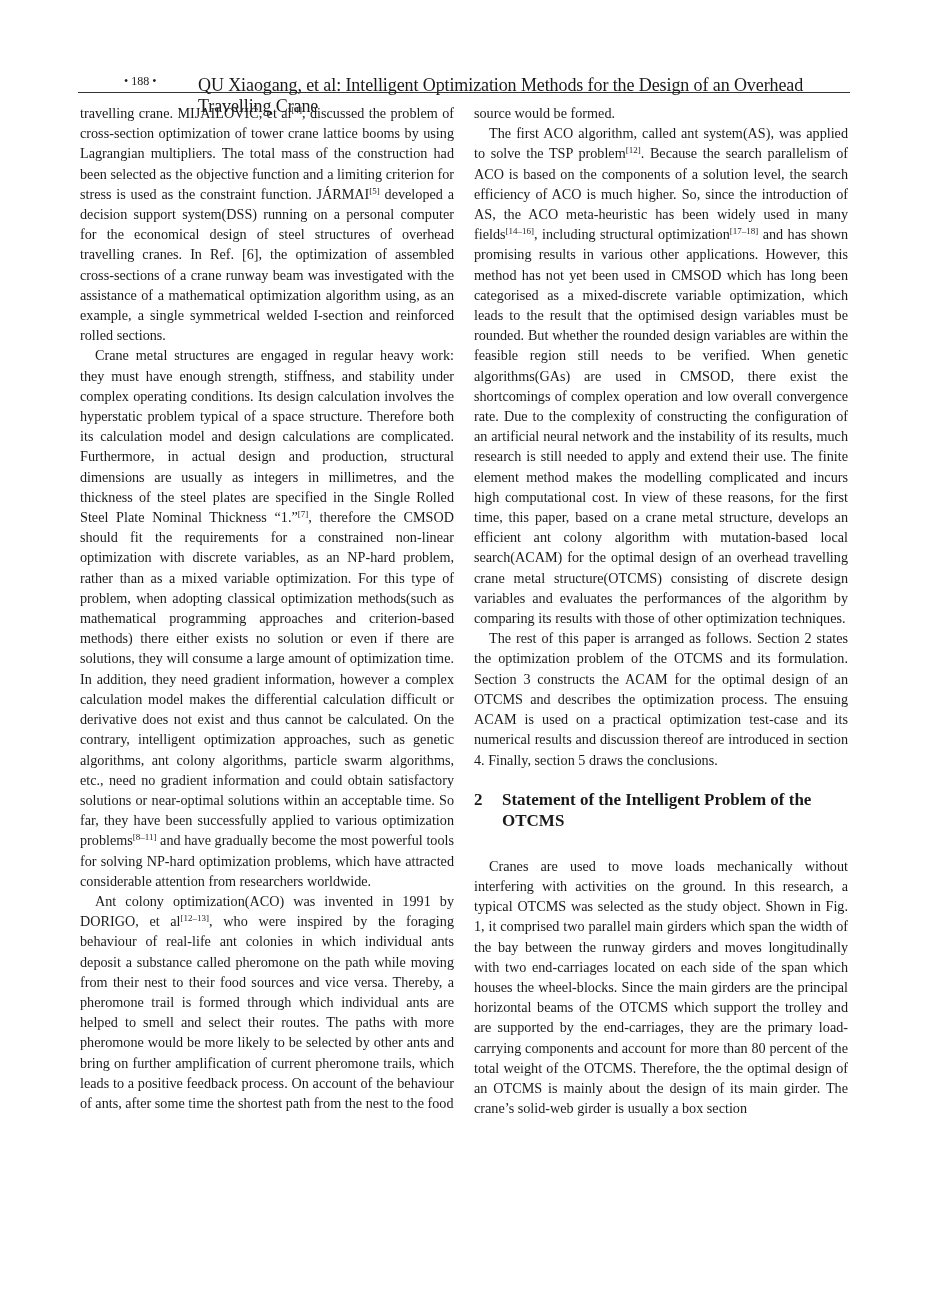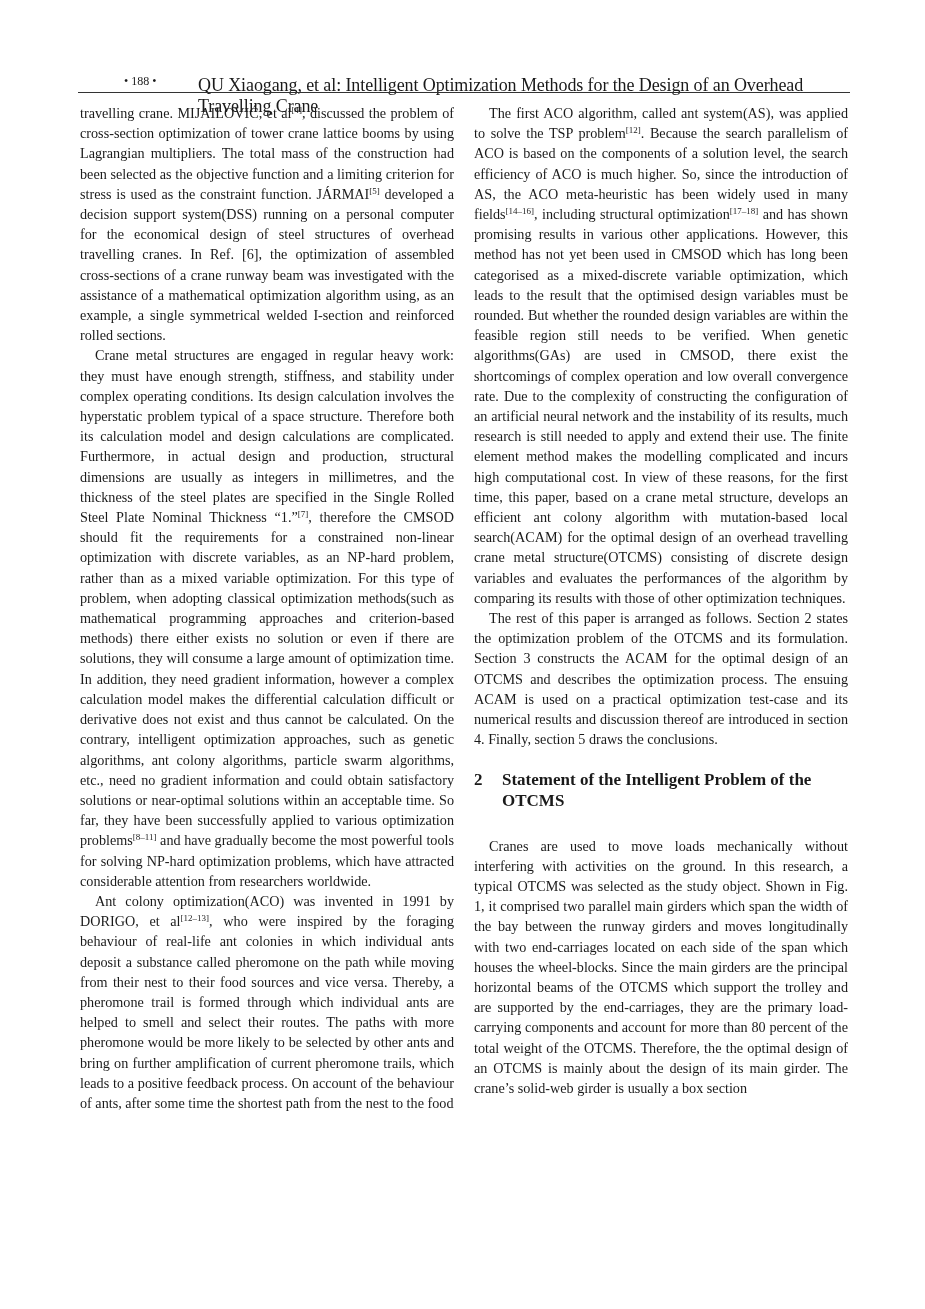--- a/index.html
+++ b/index.html
@@ -29,20 +29,21 @@
 </div>
 <div class="header-rule"></div>
 
 <div class="col left">
   <p><span>travelling crane. MIJAILOVIĆ, et al</span><sup>[4]</sup><span>, discussed the problem of cross-section optimization of tower crane lattice booms by using Lagrangian multipliers. The total mass of the construction had been selected as the objective function and a limiting criterion for stress is used as the constraint function. JÁRMAI</span><sup>[5]</sup><span> developed a decision support system(DSS) running on a personal computer for the economical design of steel structures of overhead travelling cranes. In Ref. [6], the optimization of assembled cross-sections of a crane runway beam was investigated with the assistance of a mathematical optimization algorithm using, as an example, a single symmetrical welded I-section and reinforced rolled sections.</span></p>
   <p class="indent"><span>Crane metal structures are engaged in regular heavy work: they must have enough strength, stiffness, and stability under complex operating conditions. Its design calculation involves the hyperstatic problem typical of a space structure. Therefore both its calculation model and design calculations are complicated. Furthermore, in actual design and production, structural dimensions are usually as integers in millimetres, and the thickness of the steel plates are specified in the Single Rolled Steel Plate Nominal Thickness “1.”</span><sup>[7]</sup><span>, therefore the CMSOD should fit the requirements for a constrained non-linear optimization with discrete variables, as an NP-hard problem, rather than as a mixed variable optimization. For this type of problem, when adopting classical optimization methods(such as mathematical programming approaches and criterion-based methods) there either exists no solution or even if there are solutions, they will consume a large amount of optimization time. In addition, they need gradient information, however a complex calculation model makes the differential calculation difficult or derivative does not exist and thus cannot be calculated. On the contrary, intelligent optimization approaches, such as genetic algorithms, ant colony algorithms, particle swarm algorithms, etc., need no gradient information and could obtain satisfactory solutions or near-optimal solutions within an acceptable time. So far, they have been successfully applied to various optimization problems</span><sup>[8–11]</sup><span> and have gradually become the most powerful tools for solving NP-hard optimization problems, which have attracted considerable attention from researchers worldwide.</span></p>
   <p class="indent"><span>Ant colony optimization(ACO) was invented in 1991 by DORIGO, et al</span><sup>[12–13]</sup><span>, who were inspired by the foraging behaviour of real-life ant colonies in which individual ants deposit a substance called pheromone on the path while moving from their nest to their food sources and vice versa. Thereby, a pheromone trail is formed through which individual ants are helped to smell and select their routes. The paths with more pheromone would be more likely to be selected by other ants and bring on further amplification of current pheromone trails, which leads to a positive feedback process. On account of the behaviour of ants, after some time the shortest path from the nest to the food</span></p>
 </div>
 
 <div class="col right">
+  <p>source would be formed.</p>
   <p class="indent"><span>The first ACO algorithm, called ant system(AS), was applied to solve the TSP problem</span><sup>[12]</sup><span>. Because the search parallelism of ACO is based on the components of a solution level, the search efficiency of ACO is much higher. So, since the introduction of AS, the ACO meta-heuristic has been widely used in many fields</span><sup>[14–16]</sup><span>, including structural optimization</span><sup>[17–18]</sup><span> and has shown promising results in various other applications. However, this method has not yet been used in CMSOD which has long been categorised as a mixed-discrete variable optimization, which leads to the result that the optimised design variables must be rounded. But whether the rounded design variables are within the feasible region still needs to be verified. When genetic algorithms(GAs) are used in CMSOD, there exist the shortcomings of complex operation and low overall convergence rate. Due to the complexity of constructing the configuration of an artificial neural network and the instability of its results, much research is still needed to apply and extend their use. The finite element method makes the modelling complicated and incurs high computational cost. In view of these reasons, for the first time, this paper, based on a crane metal structure, develops an efficient ant colony algorithm with mutation-based local search(ACAM)  for the optimal design of an overhead travelling crane metal structure(OTCMS) consisting of discrete design variables and evaluates the performances of the algorithm by comparing its results with those of other optimization techniques.</span></p>
   <p class="indent">The rest of this paper is arranged as follows. Section 2 states the optimization problem of the OTCMS and its formulation. Section 3 constructs the ACAM for the optimal design of an OTCMS and describes the optimization process. The ensuing ACAM is used on a practical optimization test-case and its numerical results and discussion thereof are introduced in section 4. Finally, section 5 draws the conclusions.</p>
   <div class="section-heading">
     <span class="num">2</span>
     <span>Statement of the Intelligent Problem of the OTCMS</span>
   </div>
   <p class="indent">Cranes are used to move loads mechanically without interfering with activities on the ground. In this research, a typical OTCMS was selected as the study object. Shown in Fig. 1, it comprised two parallel main girders which span the width of the bay between the runway girders and moves longitudinally with two end-carriages located on each side of the span which houses the wheel-blocks. Since the main girders are the principal horizontal beams of the OTCMS which support the trolley and are supported by the end-carriages, they are the primary load-carrying components and account for more than 80 percent of the total weight of the OTCMS. Therefore, the the optimal design of an OTCMS is mainly about the design of its main girder. The crane’s solid-web girder is usually a box section</p>
 </div>
 
 </body></html>

